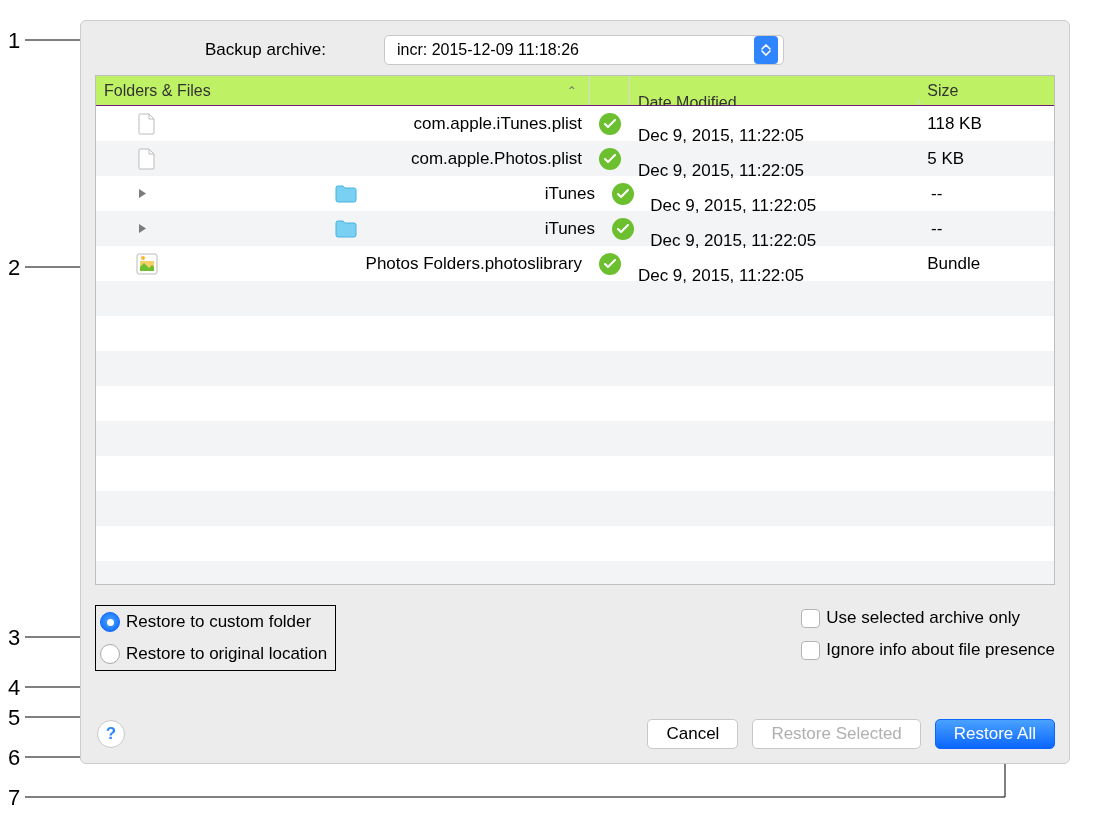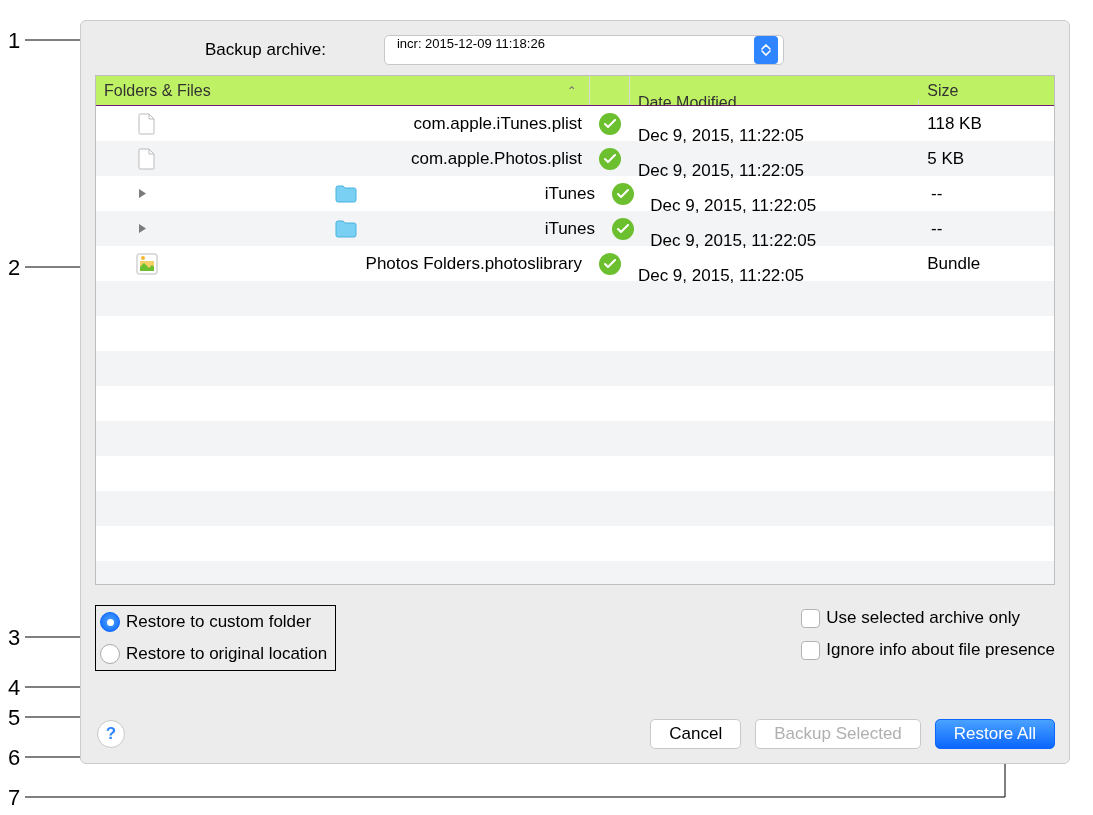--- a/index.html
+++ b/index.html
@@ -29,28 +29,29 @@
     align-items: center;
     margin: 4px 0 10px 110px;
     gap: 48px;
   }
   .label {
     margin-right: 10px;
     font-size: 17px;
   }
   .select {
     display: flex;
+    align-items: center;
     justify-content: space-between;
     width: 400px;
     height: 30px;
     background: #fff;
     border: 1px solid #c8c8c8;
     border-radius: 5px;
     padding: 0 4px 0 12px;
-    font-size: 13px;
+    font-size: 16px;
     cursor: default;
   }
   .select .arrows {
     width: 24px;
     height: 28px;
     background: #2f84ff;
     border-radius: 4px;
     display: flex;
     flex-direction: column;
     align-items: center;
@@ -440,17 +441,17 @@
         <span class="check"></span>
         <span>Ignore info about file presence</span>
       </div>
     </div>
   </div>
 
   <div class="button-row">
     <div class="help-btn">?</div>
     <div class="spacer"></div>
     <div class="btn">Cancel</div>
-    <div class="btn disabled">Backup Selected</div>
+    <div class="btn disabled">Restore Selected</div>
     <div class="btn primary">Restore All</div>
   </div>
 
 </div>
 
 </body></html>

